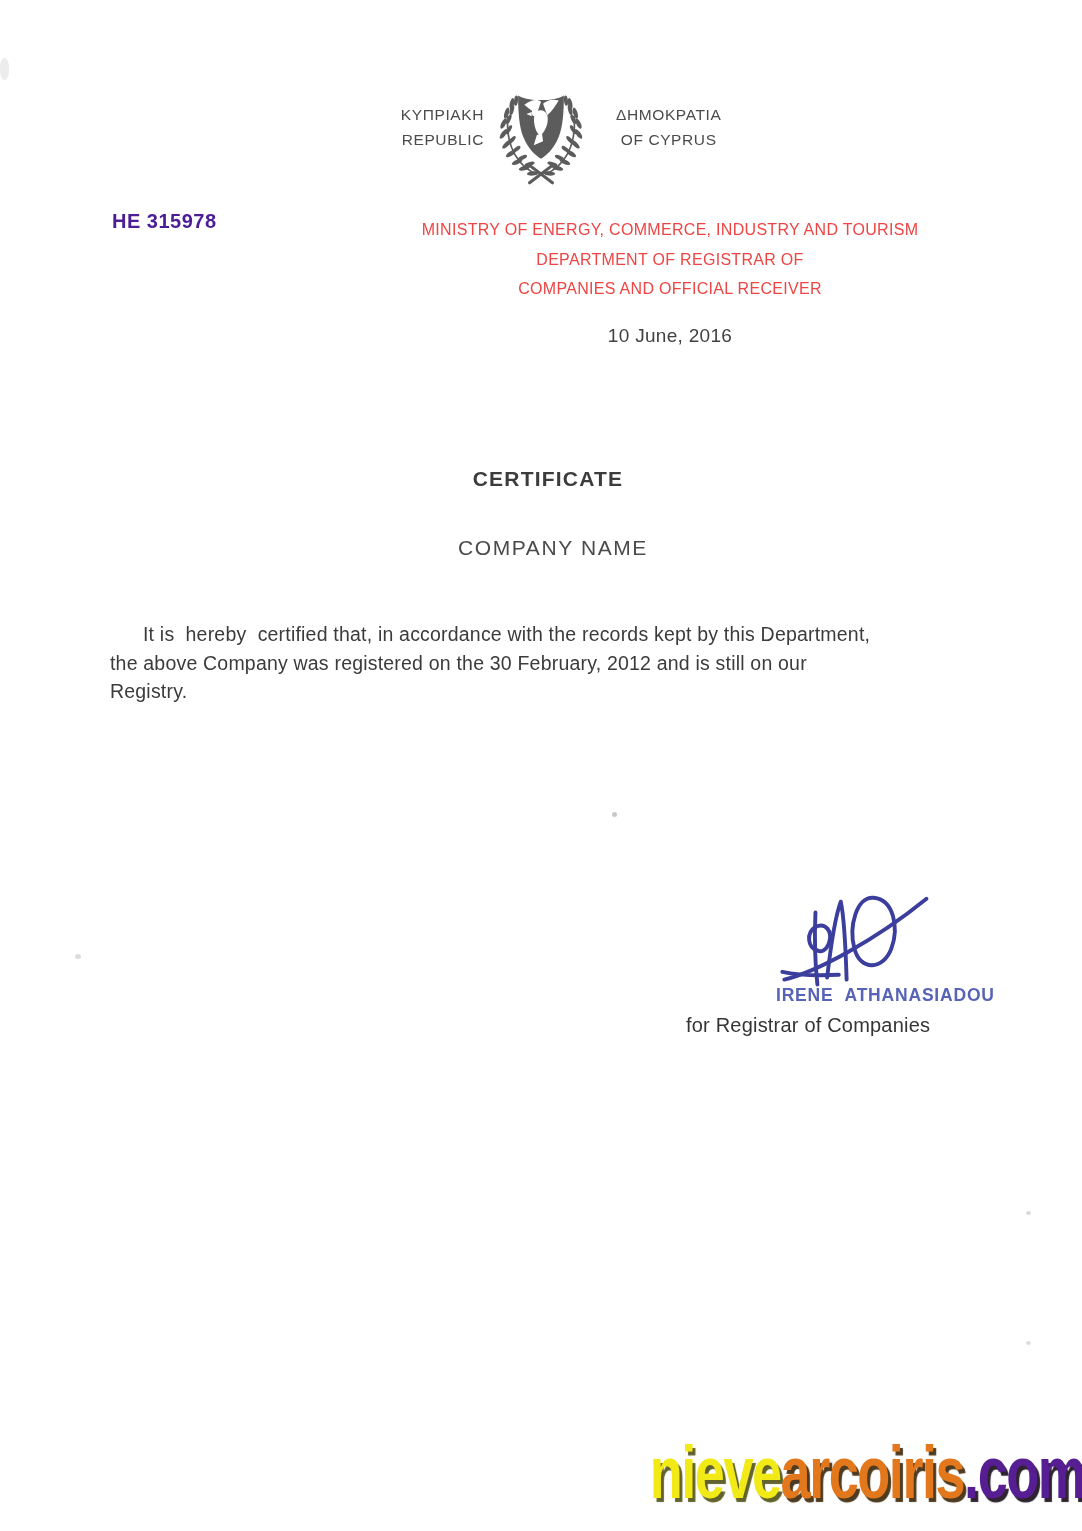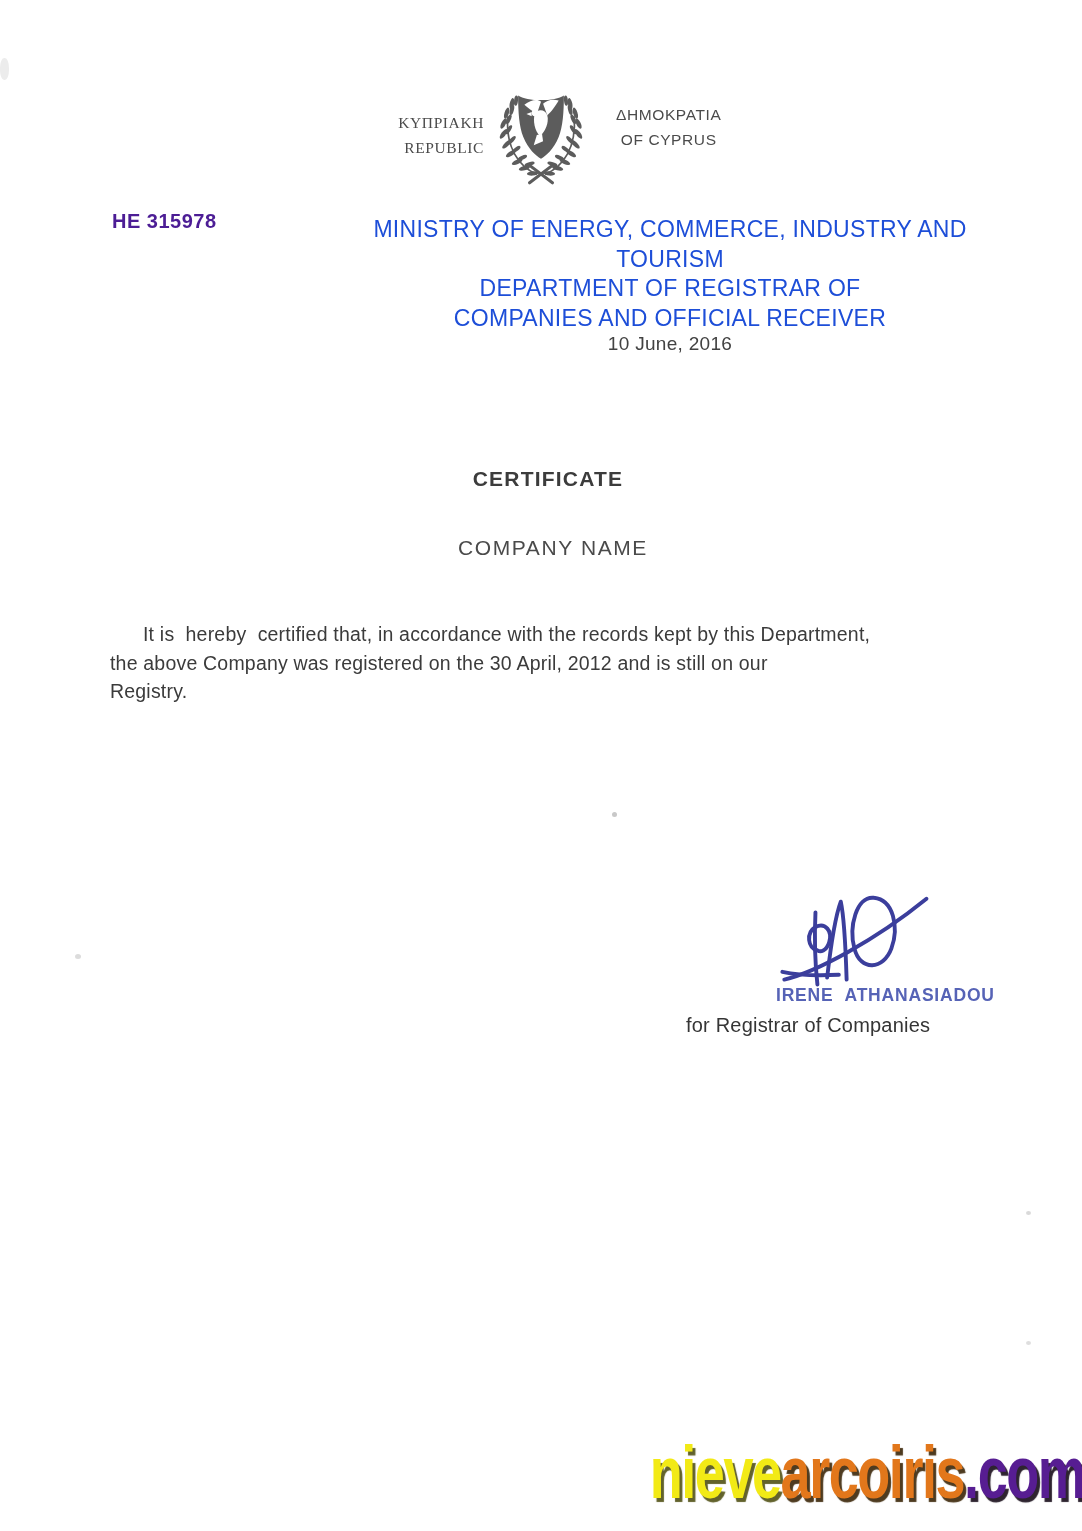--- a/index.html
+++ b/index.html
@@ -5,36 +5,36 @@
   * { margin:0; padding:0; box-sizing:border-box; }
   html,body { background:#ffffff; }
   body {
     width:1082px; height:1531px; position:relative; overflow:hidden;
     font-family:"Liberation Sans","DejaVu Sans",sans-serif;
     color:#3f3f3f;
   }
   .abs { position:absolute; }
 
   
-  .hdr-left  { left:330px; top:110px; width:154px; text-align:right;font-family:Liberation Serif, serif; }
+  .hdr-left  { left:330px; top:102px; width:154px; text-align:right; }
   .hdr-right { left:616px; top:102px; text-align:center; }
   .hdr-left div, .hdr-right div {
     font-size:15.5px; line-height:25px; letter-spacing:.6px;
     color:#4b4b4b; font-weight:500;
   }
   .emblem { left:486px; top:85px; width:110px; height:104px; color:#5c5c5c; }
 
   
   .reg-no { left:112px; top:210px; font-size:20px; font-weight:bold;
             letter-spacing:.5px; color:#4c1d95; }
 
   
   .ministry { left:358px; top:215px; width:624px; text-align:center; }
-  .ministry .mline { font-size:23px; line-height:29.5px; letter-spacing:.3px; color:#1d4ed8; }
-  .date-line { font-size:19px; color:#424242; letter-spacing:.3px; }
+  .ministry .mline { font-size:16px; line-height:29.5px; letter-spacing:.3px; color:#ef4444; }
+  .date-line { font-size:19px; color:#424242; margin-top:21px; letter-spacing:.3px; }
 
   
   .cert-title { left:0; top:467px; width:1096px; text-align:center;
                 font-size:21px; font-weight:bold; letter-spacing:1.2px; color:#3c3c3c; }
   .cert-subject { left:0; top:536px; width:1106px; text-align:center;
                   font-size:21px; letter-spacing:1.6px; color:#4a4a4a; }
 
   
   .body-text { left:110px; top:620px; width:900px;
                font-size:19.5px; line-height:28.6px; color:#3b3b3b;
@@ -153,21 +153,21 @@
     <div class="mline">MINISTRY OF ENERGY, COMMERCE, INDUSTRY AND TOURISM</div>
     <div class="mline">DEPARTMENT OF REGISTRAR OF</div>
     <div class="mline">COMPANIES AND OFFICIAL RECEIVER</div>
     <div class="date-line">10 June, 2016</div>
   </div>
 
   <div class="abs cert-title">CERTIFICATE</div>
   <div class="abs cert-subject">COMPANY NAME</div>
 
   <p class="abs body-text">It is  hereby  certified that, in accordance with the records kept by this Department,
-the above Company was registered on the 30 April, 2012 and is still on our
+the above Company was registered on the 30 February, 2012 and is still on our
 Registry.</p>
 
   <svg class="abs signature-svg" viewBox="0 0 200 115" aria-hidden="true">
     <g fill="none" stroke-width="4" stroke-linecap="round" stroke-linejoin="round" stroke="#3b3e9c">
       <path d="M12,92 C45,84 105,52 158,9"></path>
       <path d="M10,84 C28,88 48,88 68,87"></path>
       <path d="M44,23 C43,45 43,70 46,97"></path>
       <path d="M46,62 C36,60 34,44 44,38 C54,33 62,42 58,54 C55,63 49,64 46,62"></path>
       <path d="M56,90 C60,55 64,28 70,12 C74,30 75,60 76,92"></path>
       <path d="M104,8 C124,10 130,38 122,60 C114,82 90,84 84,60 C78,38 86,6 104,8"></path>

